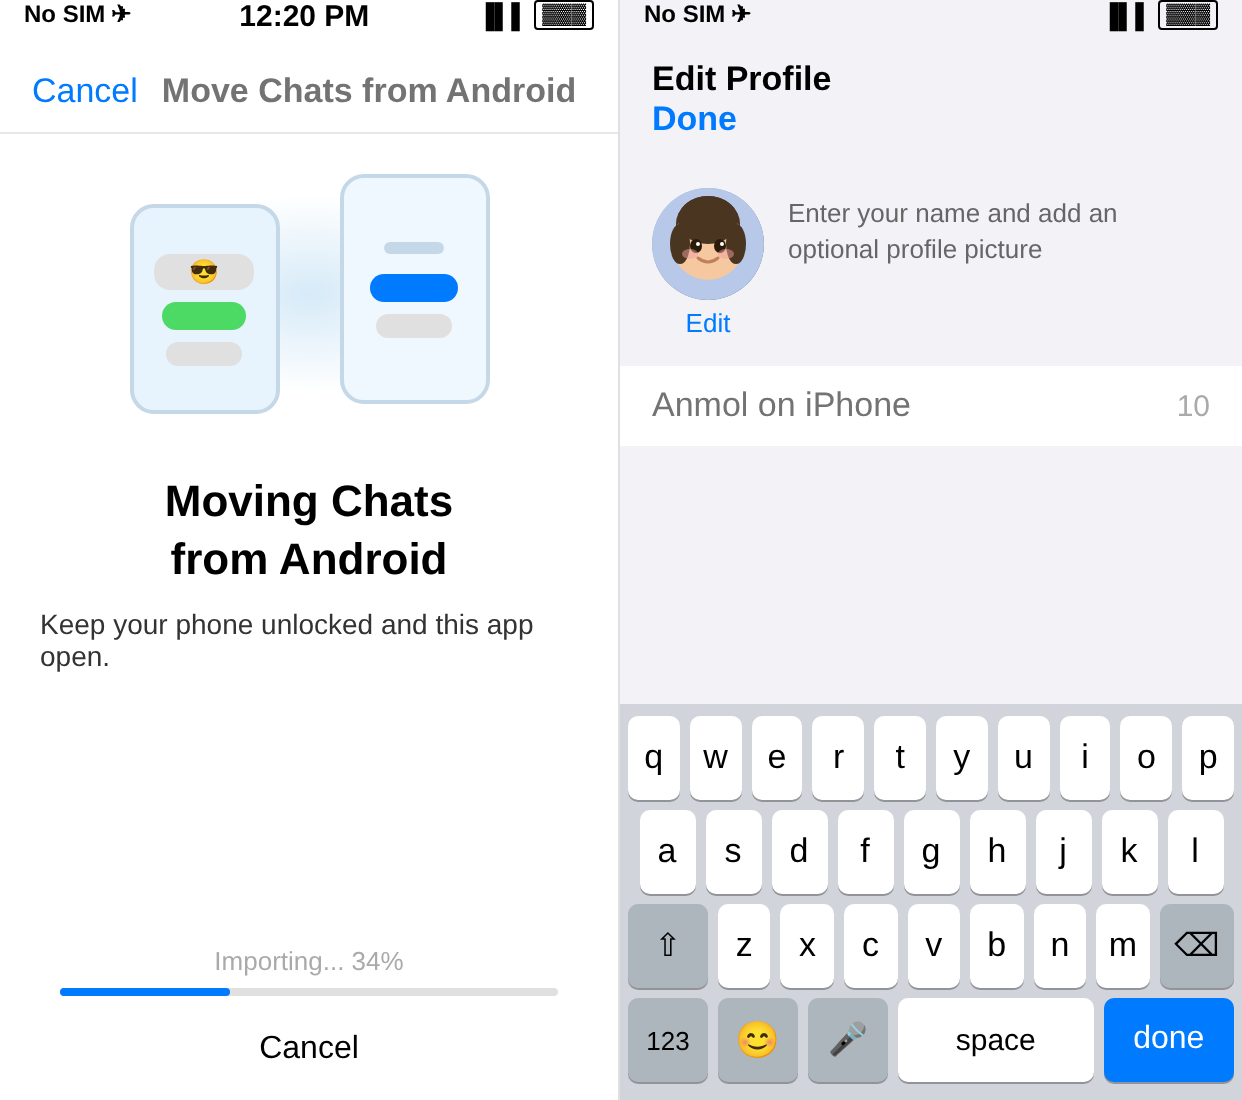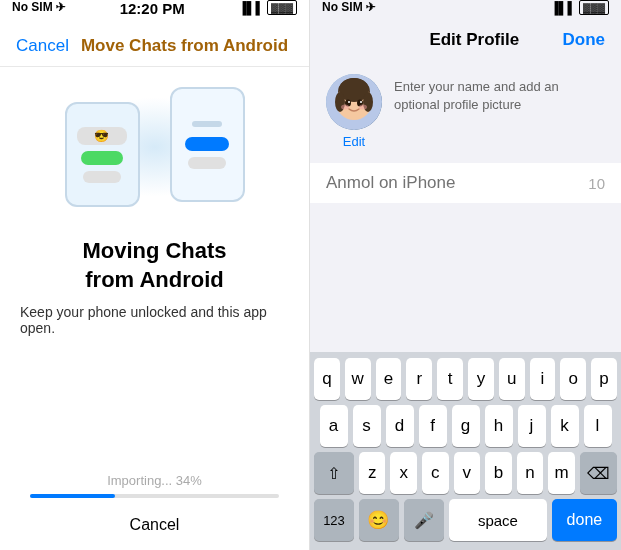--- a/index.html
+++ b/index.html
@@ -34,21 +34,21 @@
       font-size: 17px;
       background: none;
       border: none;
       cursor: pointer;
       padding: 0;
     }
 
     .left-header .title {
       font-size: 17px;
       font-weight: 600;
-      color: #a16207;
+      color: #737373;
       margin-left: 12px;
     }
 
     .illustration-area {
       display: flex;
       justify-content: center;
       align-items: center;
       padding: 20px 20px 10px 20px;
     }
 
@@ -175,20 +175,21 @@
       display: flex;
       flex-direction: column;
     }
 
     .right-header {
       display: flex;
       align-items: flex-start;
       justify-content: space-between;
       padding: 8px 16px 10px 16px;
       background: #f2f2f7;
+      flex-direction: column;
     }
 
     .right-header .header-placeholder {
       width: 60px;
     }
 
     .right-header .page-title {
       font-size: 17px;
       font-weight: 600;
       color: #000;

